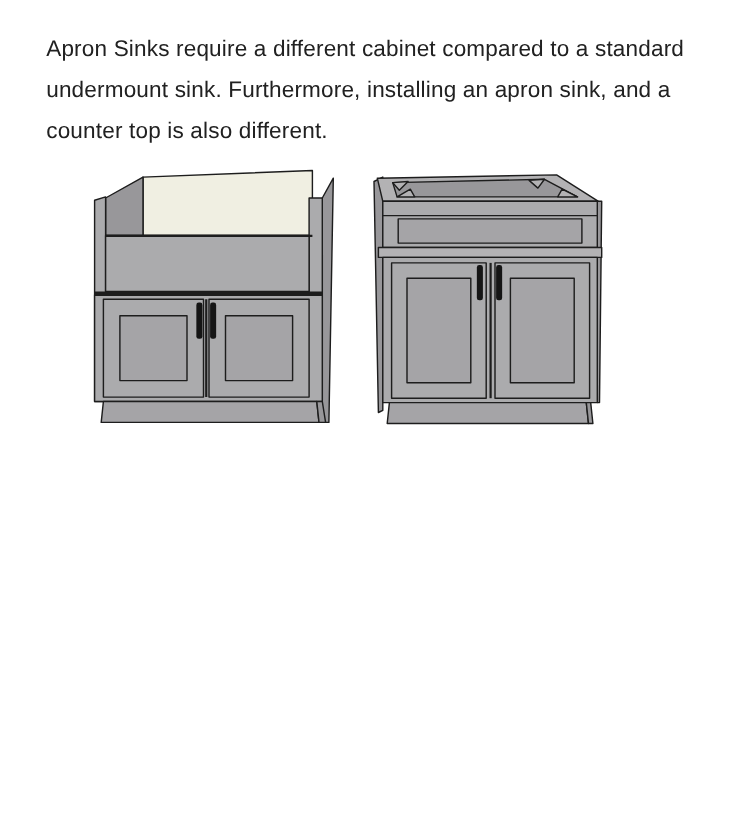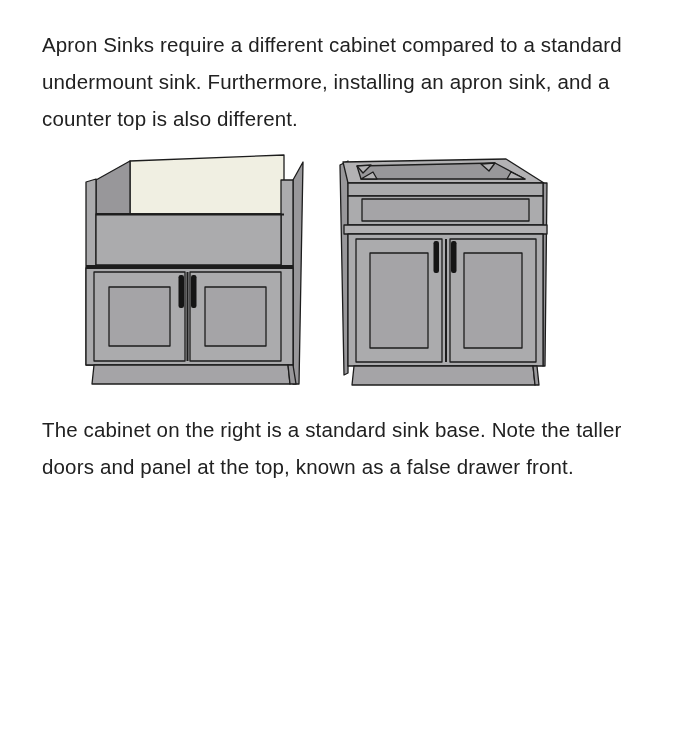--- a/index.html
+++ b/index.html
@@ -126,15 +126,14 @@
         <rect class="handle" x="375.5" y="94" width="5.5" height="32" rx="2.2"></rect>
         <rect class="handle" x="393" y="94" width="5.5" height="32" rx="2.2"></rect>
 
         <polygon class="fill-recess ln" points="296,219 475,219 477,238 294,238"></polygon>
         <polygon class="fill-side ln" points="475,219 479,219 481,238 477,238"></polygon>
       </g>
     </svg>
   </div>
 
 
-  <p class="para">The cabinet on the right is a standard sink base. Note the taller doors and panel at the top, known as a false drawer front.</p>
 
 </div>
 
 </body></html>

